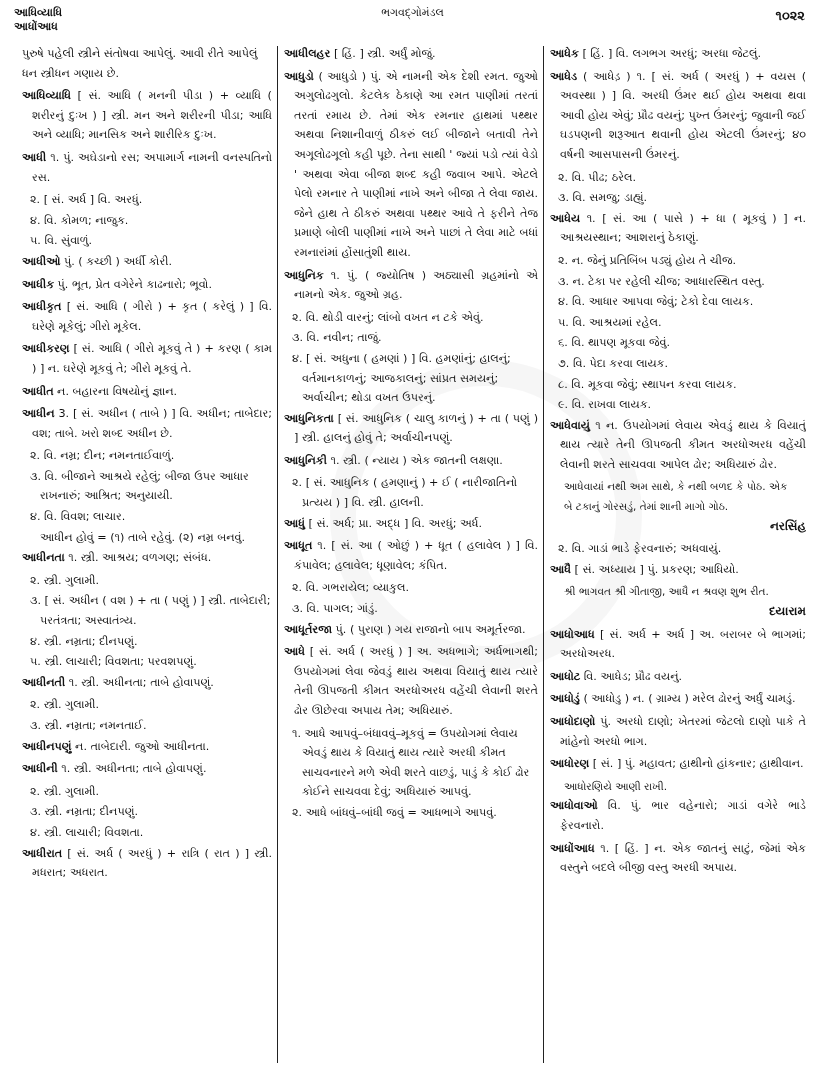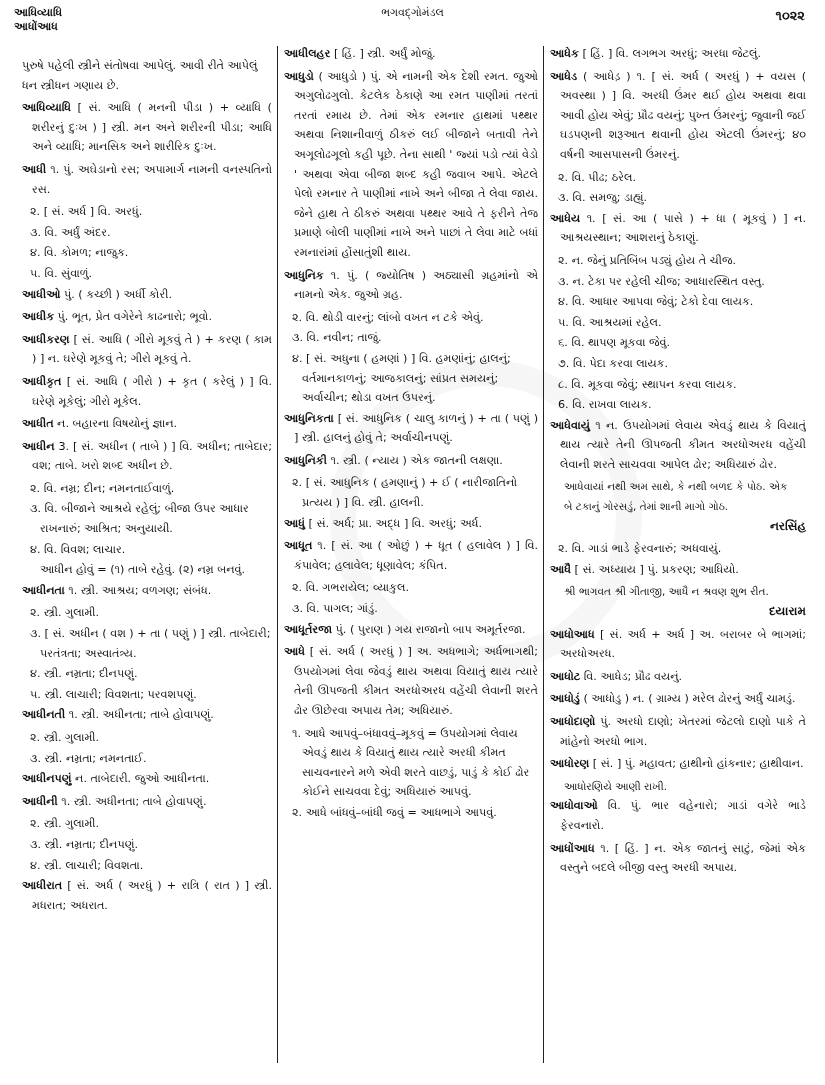--- a/index.html
+++ b/index.html
@@ -20,21 +20,21 @@
   }
   .col1 { left: 22px; width: 250px; }
   .col2 { left: 284px; width: 254px; }
   .col3 { left: 550px; width: 256px; }
   .rule { position: absolute; top: 46px; bottom: 22px; width: 1px; background: #222; }
   .rule1 { left: 277px; }
   .rule2 { left: 543px; }
   .entry { margin: 0 0 3px 0; padding-left: 10px; text-indent: -10px; text-align: justify; }
   .hw { font-weight: bold; }
   .sub { margin: 0 0 1px 0; padding-left: 12px; text-indent: -10px; margin-left: 6px; }
-  .cont { margin: 12px 0 3px 0; padding-left: 0; }
+  .cont { margin: 0 0 3px 0; padding-left: 0; }
   .quote { margin: 0 12px 0 14px; font-size: 10.5px; }
   .attrib { text-align: right; font-size: 12px; font-weight: bold; margin-bottom: 3px; }
   .watermark {
     position: absolute; left: 330px; top: 360px; width: 260px; height: 260px;
     border-radius: 50%; border: 26px solid rgba(0,0,0,0.035); pointer-events: none;
   }
 </style>
 </head>
 <body>
 
@@ -49,27 +49,26 @@
   <div class="watermark"></div>
 
   <div class="rule rule1"></div>
   <div class="rule rule2"></div>
 
   <div class="col col1">
       <div class="cont">પુરુષે પહેલી સ્ત્રીને સંતોષવા આપેલું. આવી રીતે આપેલું ધન સ્ત્રીધન ગણાય છે.</div>
       <div class="entry"><span class="hw">આધિવ્યાધિ</span><span> [ સં. આધિ ( મનની પીડા ) + વ્યાધિ ( શરીરનું દુઃખ ) ] સ્ત્રી. મન અને શરીરની પીડા; આધિ અને વ્યાધિ; માનસિક અને શારીરિક દુઃખ.</span></div>
       <div class="entry"><span class="hw">આધી</span><span> ૧. પું. અઘેડાનો રસ; અપામાર્ગ નામની વનસ્પતિનો રસ.</span></div>
       <div class="sub">૨. [ સં. અર્ધ ] વિ. અરધું.</div>
-      <div class="sub">૩. વિ. અર્ધું અંદર.</div>
       <div class="sub">૪. વિ. કોમળ; નાજુક.</div>
       <div class="sub">૫. વિ. સુંવાળું.</div>
       <div class="entry"><span class="hw">આધીઓ</span><span> પું. ( કચ્છી ) અર્ધી કોરી.</span></div>
       <div class="entry"><span class="hw">આધીક</span><span> પું. ભૂત, પ્રેત વગેરેને કાઢનારો; ભૂવો.</span></div>
+      <div class="entry"><span class="hw">આધીકૃત</span><span> [ સં. આધિ ( ગીરો ) + કૃત ( કરેલું ) ] વિ. ઘરેણે મૂકેલું; ગીરો મૂકેલ.</span></div>
       <div class="entry"><span class="hw">આધીકરણ</span><span> [ સં. આધિ ( ગીરો મૂકવું તે ) + કરણ ( કામ ) ] ન. ઘરેણે મૂકવું તે; ગીરો મૂકવું તે.</span></div>
-      <div class="entry"><span class="hw">આધીકૃત</span><span> [ સં. આધિ ( ગીરો ) + કૃત ( કરેલું ) ] વિ. ઘરેણે મૂકેલું; ગીરો મૂકેલ.</span></div>
       <div class="entry"><span class="hw">આધીત</span><span> ન. બહારના વિષયોનું જ્ઞાન.</span></div>
       <div class="entry"><span class="hw">આધીન</span><span> 3. [ સં. અધીન ( તાબે ) ] વિ. અધીન; તાબેદાર; વશ; તાબે. ખરો શબ્દ અધીન છે.</span></div>
       <div class="sub">૨. વિ. નમ્ર; દીન; નમનતાઈવાળું.</div>
       <div class="sub">૩. વિ. બીજાને આશ્રયે રહેલું; બીજા ઉપર આધાર રાખનારું; આશ્રિત; અનુયાયી.</div>
       <div class="sub">૪. વિ. વિવશ; લાચાર.</div>
       <div class="sub" style="padding-left: 22px;">આધીન હોવું = (૧) તાબે રહેવું. (૨) નમ્ર બનવું.</div>
       <div class="entry"><span class="hw">આધીનતા</span><span> ૧. સ્ત્રી. આશ્રય; વળગણ; સંબંધ.</span></div>
       <div class="sub">૨. સ્ત્રી. ગુલામી.</div>
       <div class="sub">૩. [ સં. અધીન ( વશ ) + તા ( પણું ) ] સ્ત્રી. તાબેદારી; પરતંત્રતા; અસ્વાતંત્ર્ય.</div>
       <div class="sub">૪. સ્ત્રી. નમ્રતા; દીનપણું.</div>
@@ -109,21 +108,21 @@
       <div class="sub">૨. વિ. પીઢ; ઠરેલ.</div>
       <div class="sub">૩. વિ. સમજુ; ડાહ્યું.</div>
       <div class="entry"><span class="hw">આધેય</span><span> ૧. [ સં. આ ( પાસે ) + ધા ( મૂકવું ) ] ન. આશ્રયસ્થાન; આશરાનું ઠેકાણું.</span></div>
       <div class="sub">૨. ન. જેનું પ્રતિબિંબ પડ્યું હોય તે ચીજ.</div>
       <div class="sub">૩. ન. ટેકા પર રહેલી ચીજ; આધારસ્થિત વસ્તુ.</div>
       <div class="sub">૪. વિ. આધાર આપવા જેવું; ટેકો દેવા લાયક.</div>
       <div class="sub">૫. વિ. આશ્રયમાં રહેલ.</div>
       <div class="sub">૬. વિ. થાપણ મૂકવા જેવું.</div>
       <div class="sub">૭. વિ. પેદા કરવા લાયક.</div>
       <div class="sub">૮. વિ. મૂકવા જેવું; સ્થાપન કરવા લાયક.</div>
-      <div class="sub">6. વિ. રાખવા લાયક.</div>
+      <div class="sub">૯. વિ. રાખવા લાયક.</div>
       <div class="entry"><span class="hw">આધેવાયું</span><span> ૧ ન. ઉપયોગમાં લેવાય એવડું થાય કે વિયાતું થાય ત્યારે તેની ઊપજતી કીમત અરધોઅરધ વહેંચી લેવાની શરતે સાચવવા આપેલ ઢોર; અધિયારું ઢોર.</span></div>
       <div class="quote">આધેવાયાં નથી અમ સાથે, કે નથી બળદ કે પોઠ. એક બે ટકાનું ગોરસડું, તેમાં શાની માગો ગોઠ.</div>
       <div class="attrib">નરસિંહ</div>
       <div class="sub">૨. વિ. ગાડાં ભાડે ફેરવનારું; અધવાયું.</div>
       <div class="entry"><span class="hw">આધૈ</span><span> [ સં. અધ્યાય ] પું. પ્રકરણ; આધિયો.</span></div>
       <div class="quote">શ્રી ભાગવત શ્રી ગીતાજી, આધૈ ન શ્રવણ શુભ રીત.</div>
       <div class="attrib">દયારામ</div>
       <div class="entry"><span class="hw">આધોઆધ</span><span> [ સં. અર્ધ + અર્ધ ] અ. બરાબર બે ભાગમાં; અરધોઅરધ.</span></div>
       <div class="entry"><span class="hw">આધોટ</span><span> વિ. આધેડ; પ્રૌઢ વયનું.</span></div>
       <div class="entry"><span class="hw">આધોડું</span><span> ( આધોડુ ) ન. ( ગ્રામ્ય ) મરેલ ઢોરનું અર્ધું ચામડું.</span></div>

